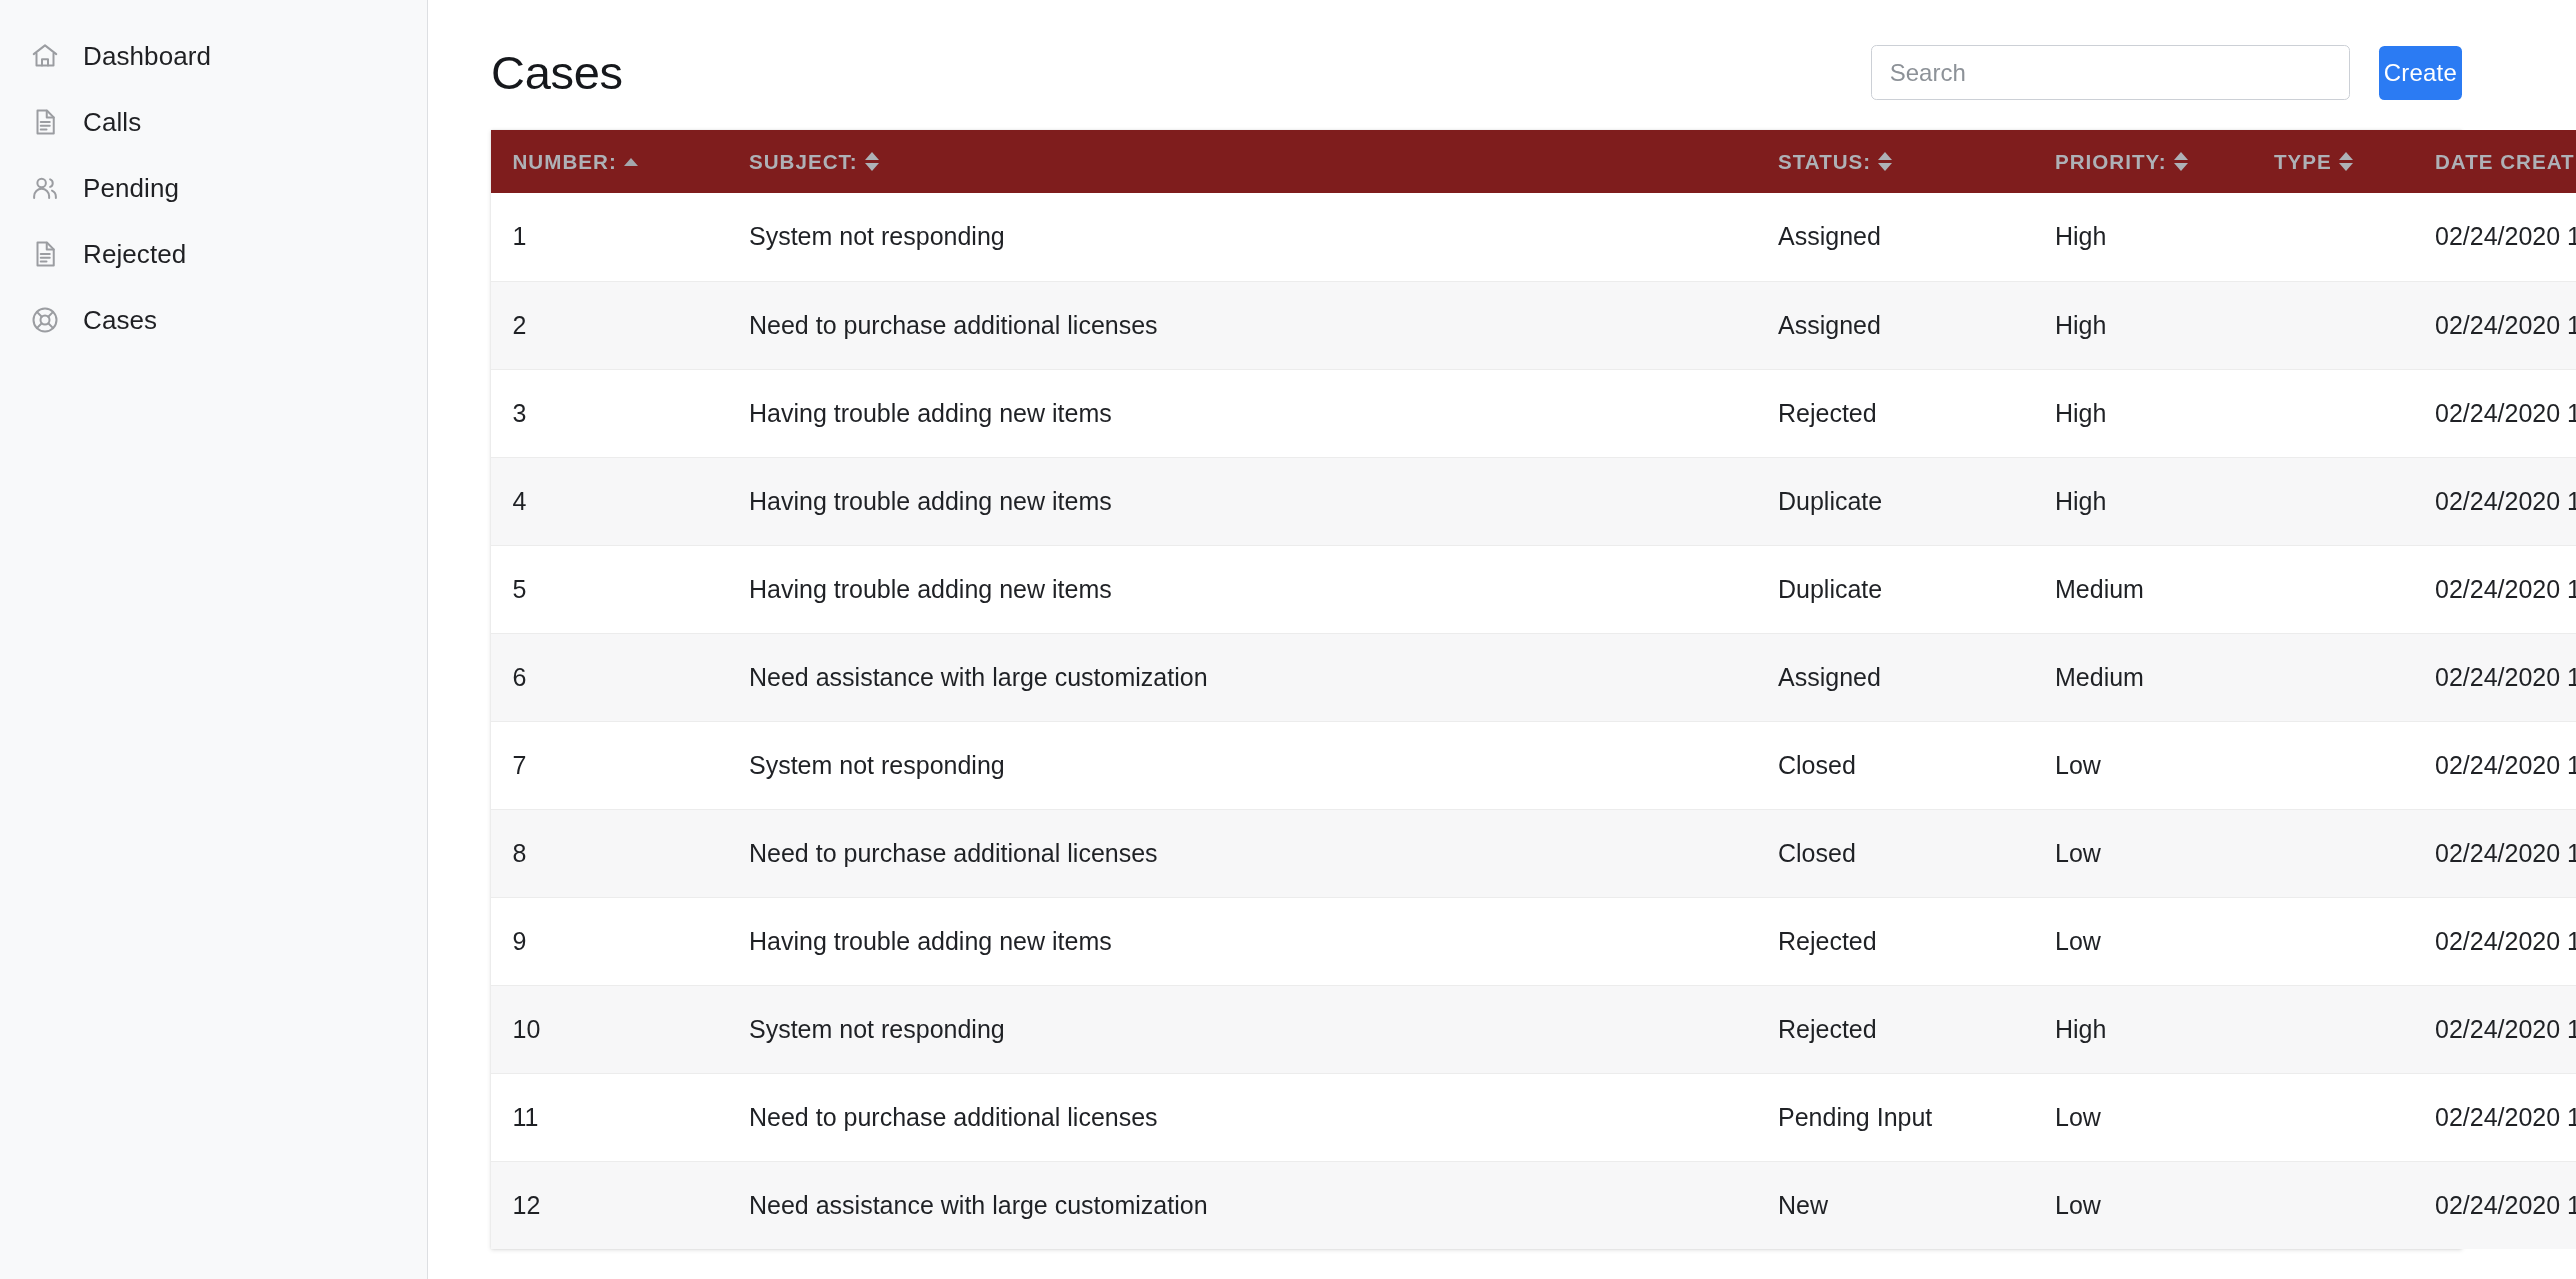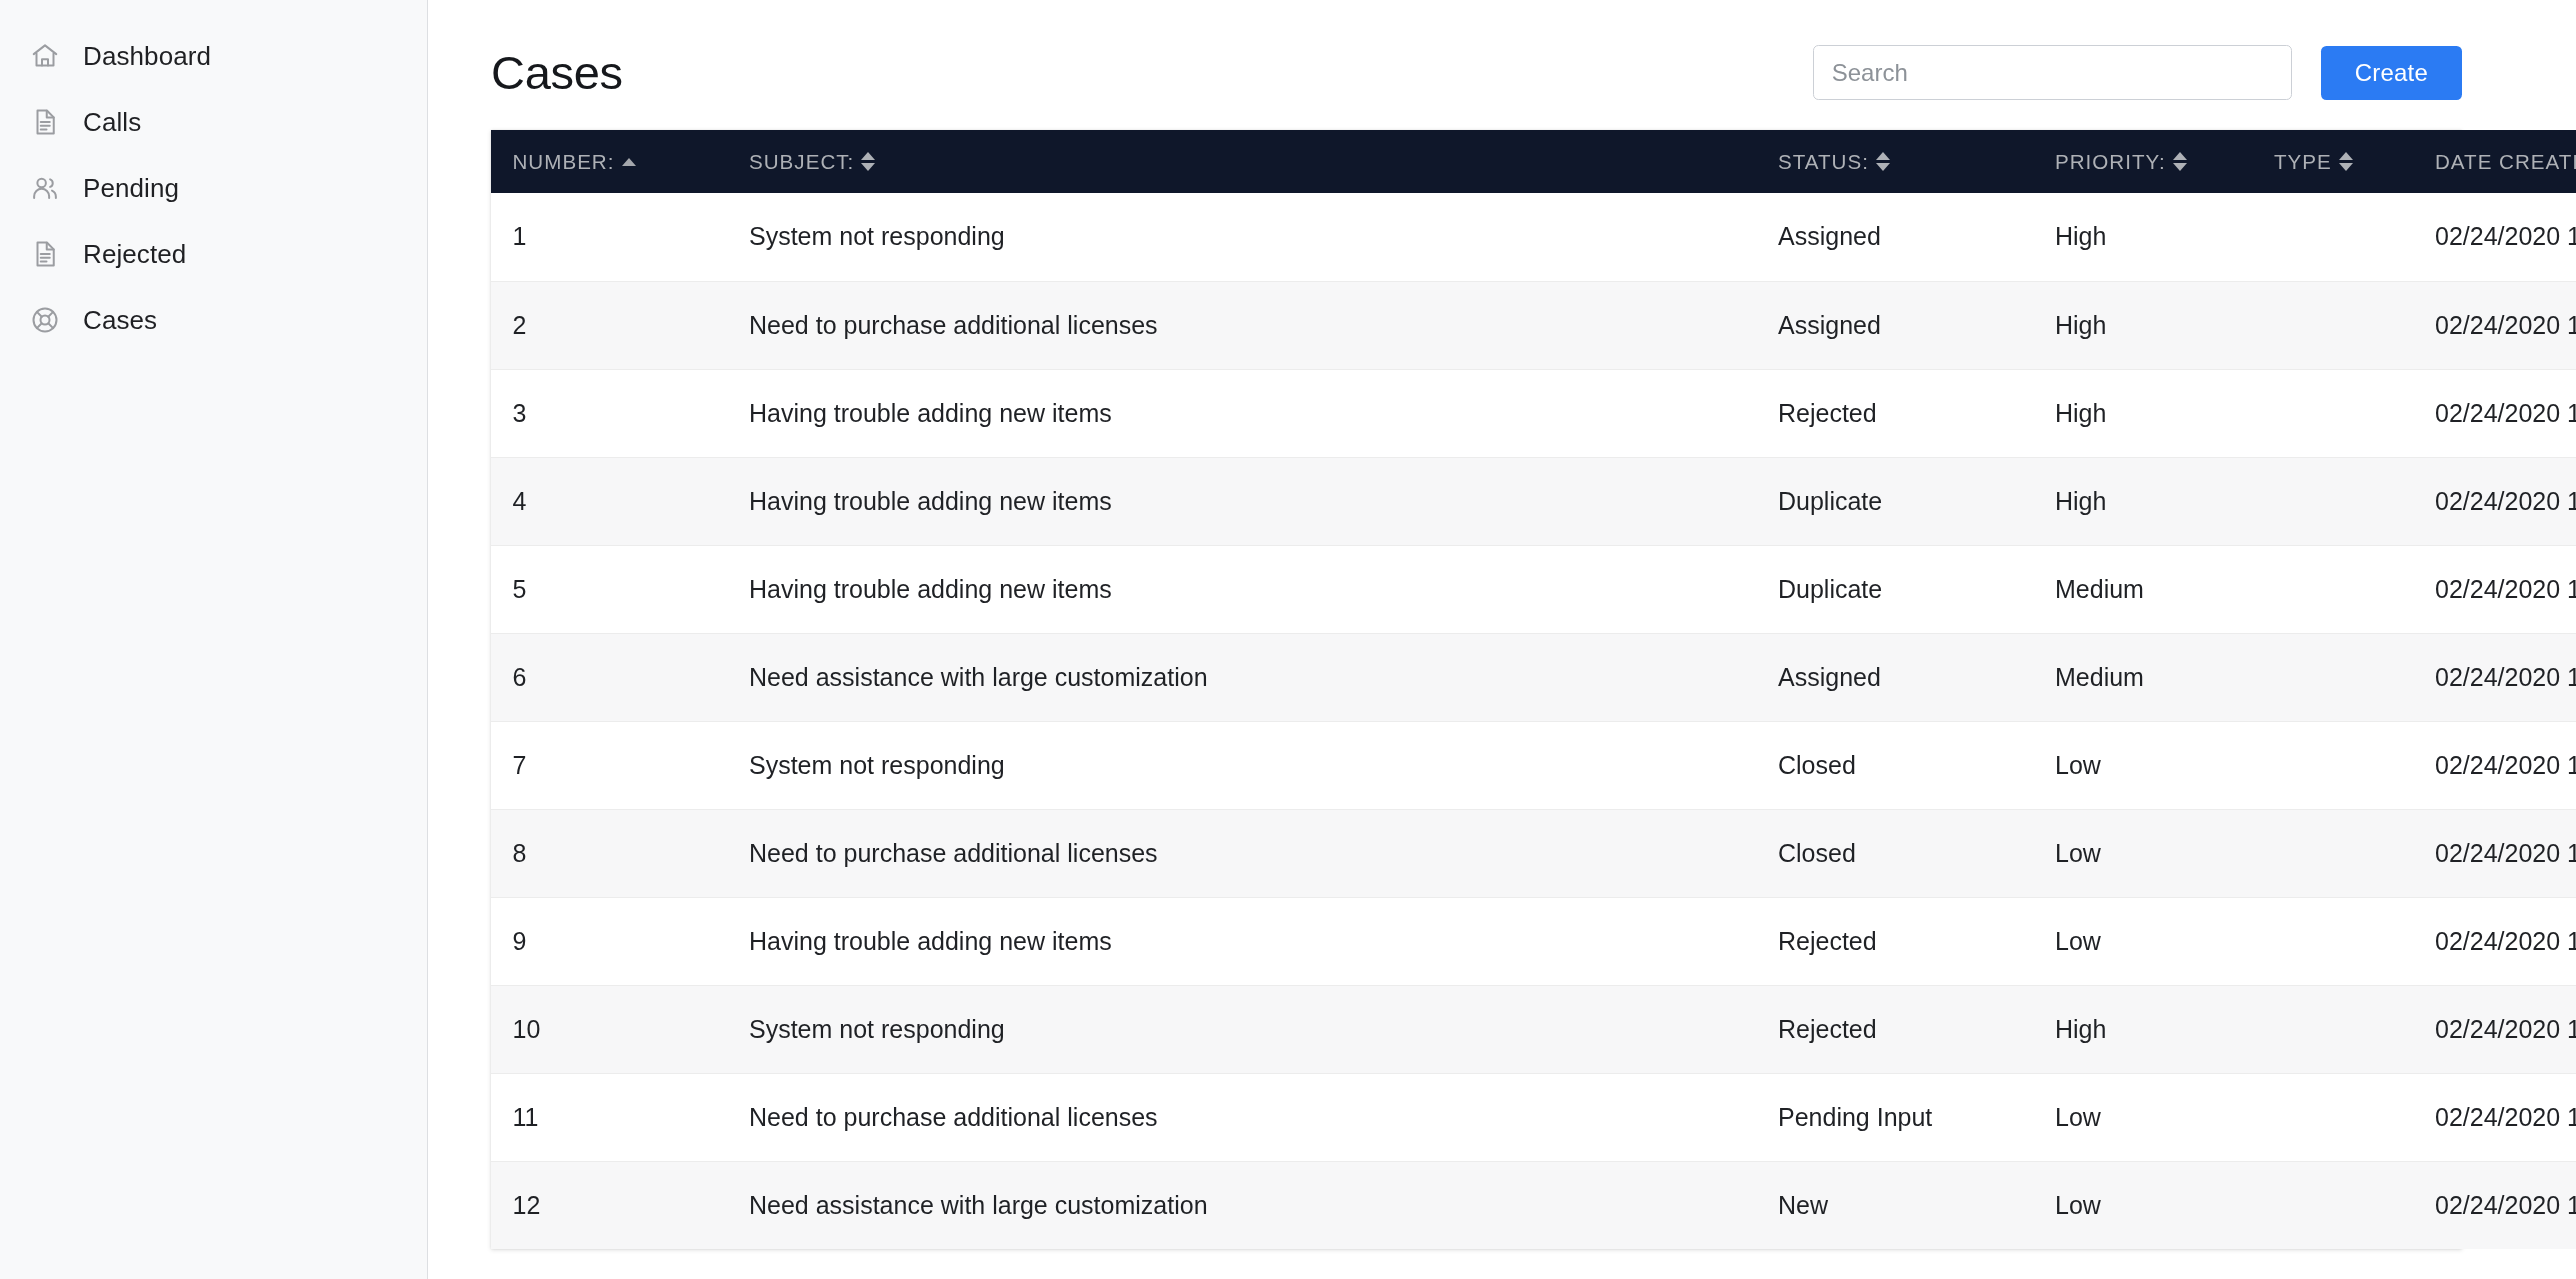--- a/index.html
+++ b/index.html
@@ -73,38 +73,38 @@
   .head-actions { display: flex; align-items: center; gap: 29px; }
   .search-input {
     width: 479px; height: 55px;
     border: 0.9px solid #ccd0d6; border-radius: 5.4px;
     background: #fff; padding: 0 18px;
     font-size: 24px; font-family: inherit; color: #ec4899;
     outline: none;
   }
   .search-input::placeholder { color: #8d9298; }
   .create-btn {
-    height: 54px; padding: 0 34px;
+    height: 54px; padding: 0 5px;
     background: #2b7bf3; border: none; border-radius: 5.4px;
     color: #ffffff; font-size: 24px; font-family: inherit;
     cursor: pointer; letter-spacing: 0.2px;
   }
 
   
   .table-card {
     background: #ffffff;
     box-shadow: 0 0.9px 4.5px rgba(0,0,0,.13), 0 0 1.8px rgba(0,0,0,.08);
     width: 100%;
   }
   table.cases { width: 100%; border-collapse: collapse; table-layout: fixed; }
   table.cases thead th {
-    background: #0f172a;
+    background: #7f1d1d;
     height: 63px;
     text-align: left;
-    font-weight: 400;
+    font-weight: 700;
     font-size: 20.6px;
     color: #aeb1b6;
     letter-spacing: 1px;
     padding: 0 0 0 16px;
     vertical-align: middle;
     white-space: nowrap;
     cursor: pointer;
   }
   table.cases thead th:first-child { padding-left: 21.5px; }
   .th-inner { display: inline-flex; align-items: center; gap: 7.2px; }

